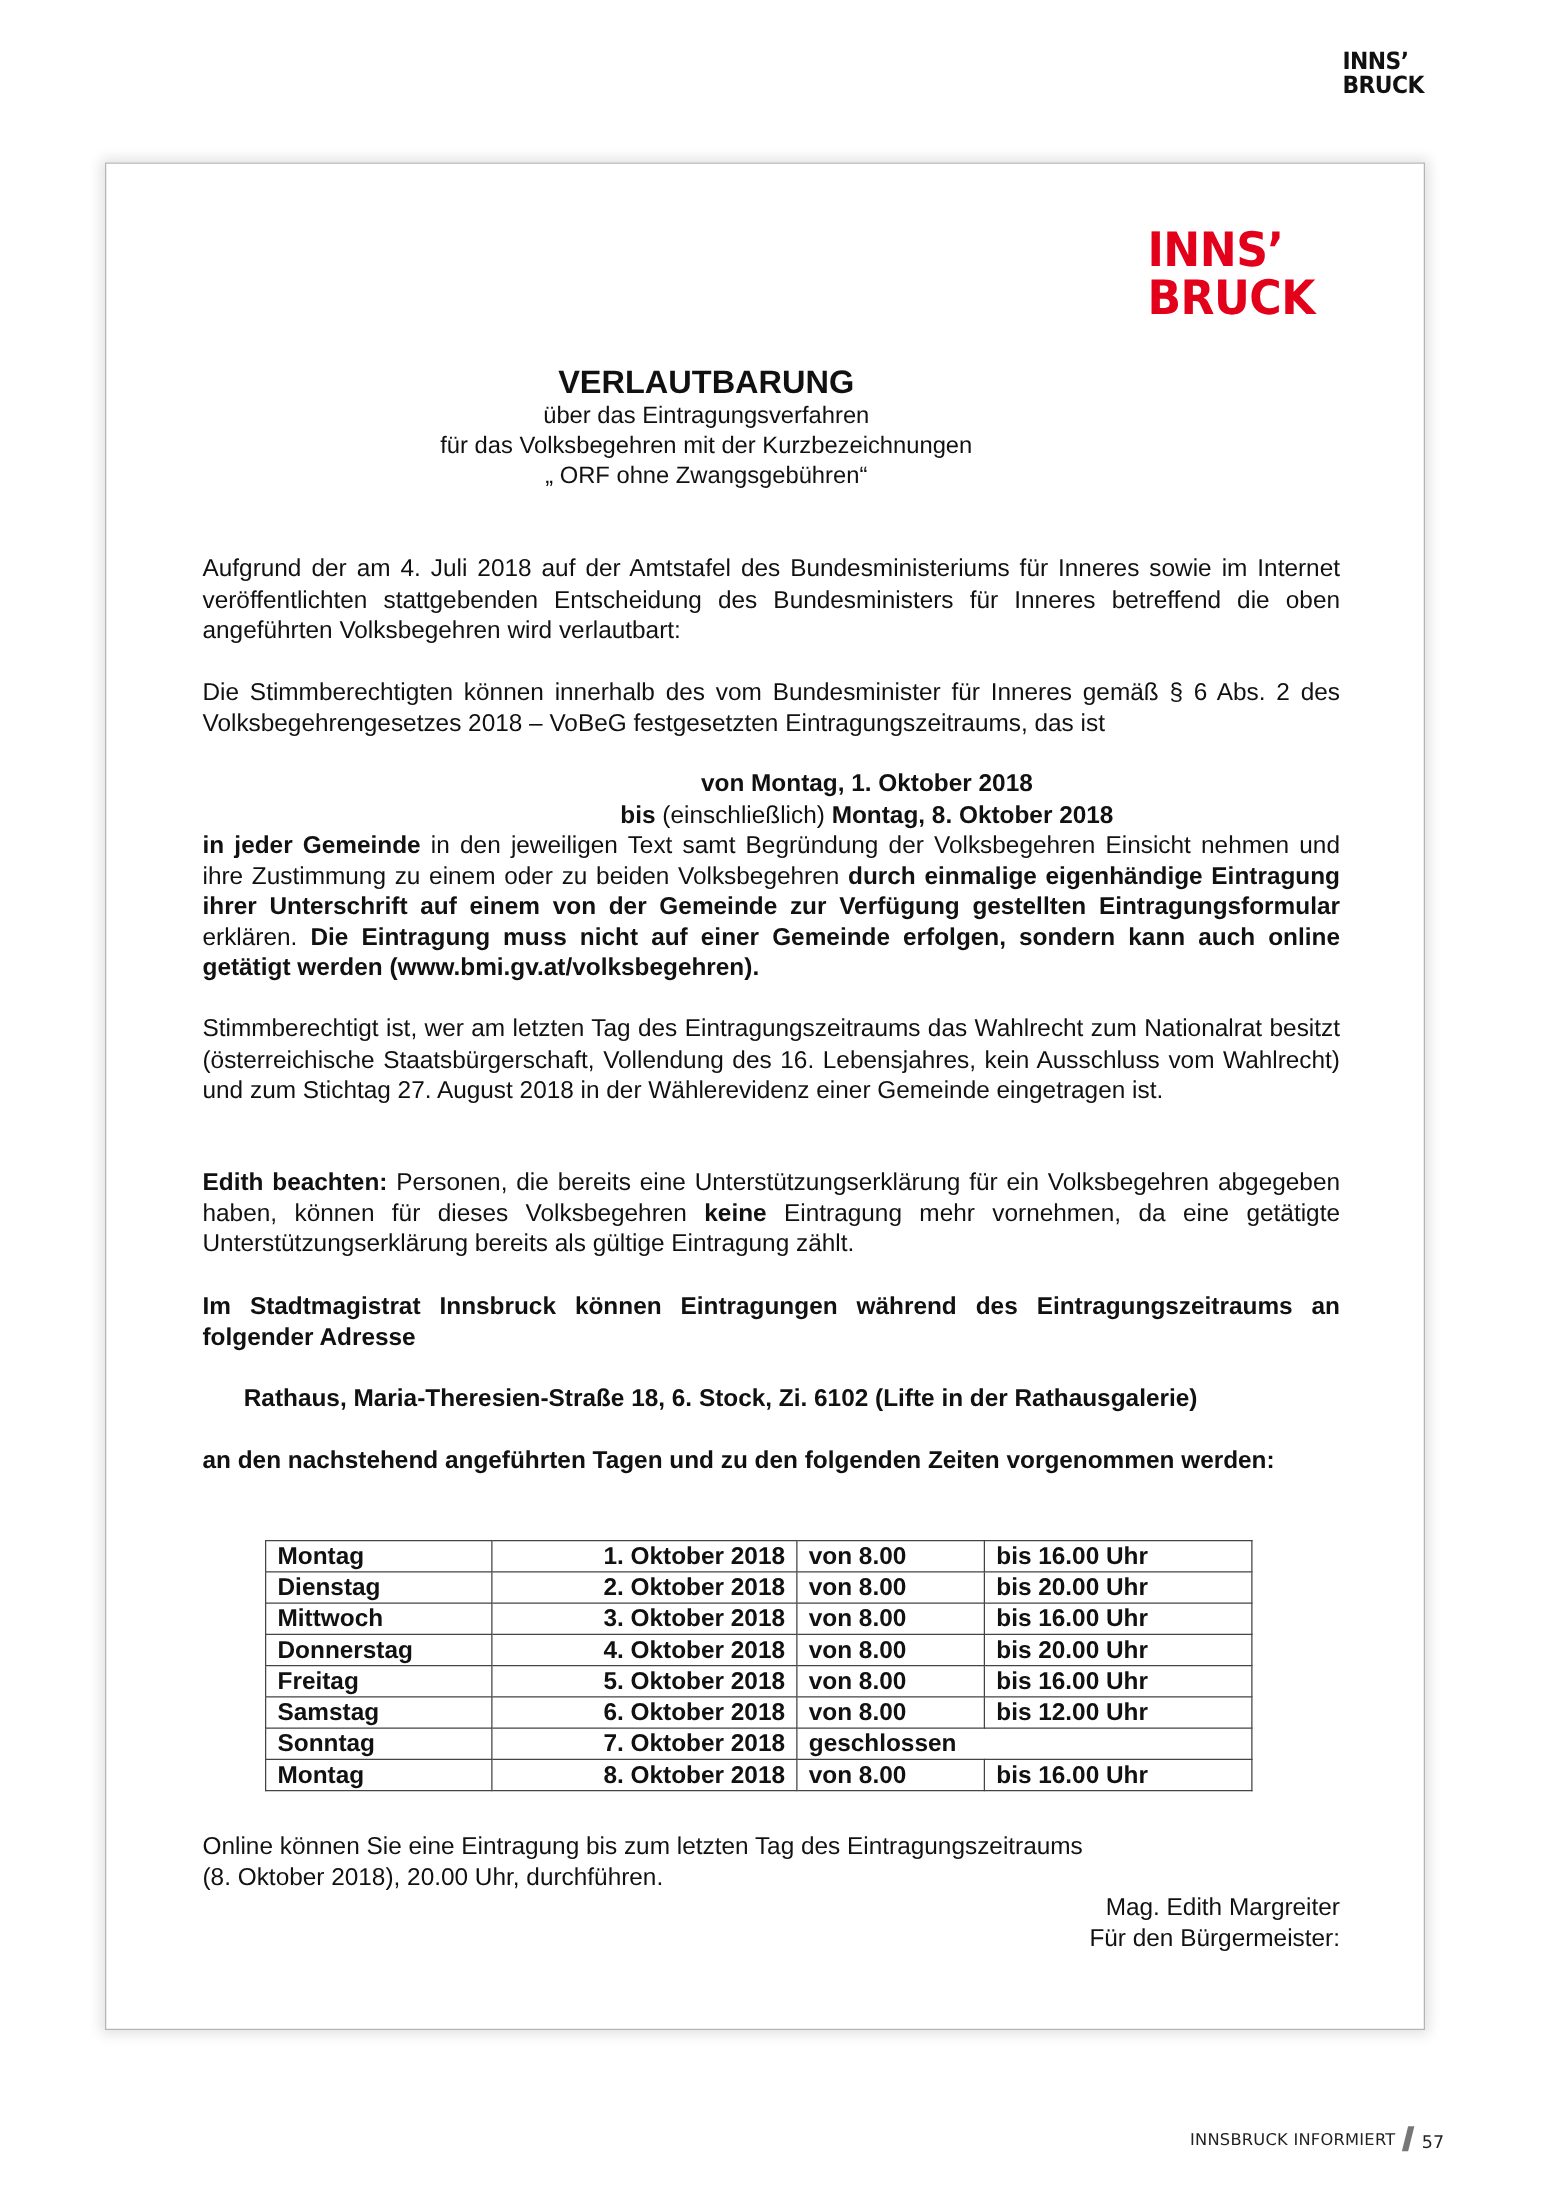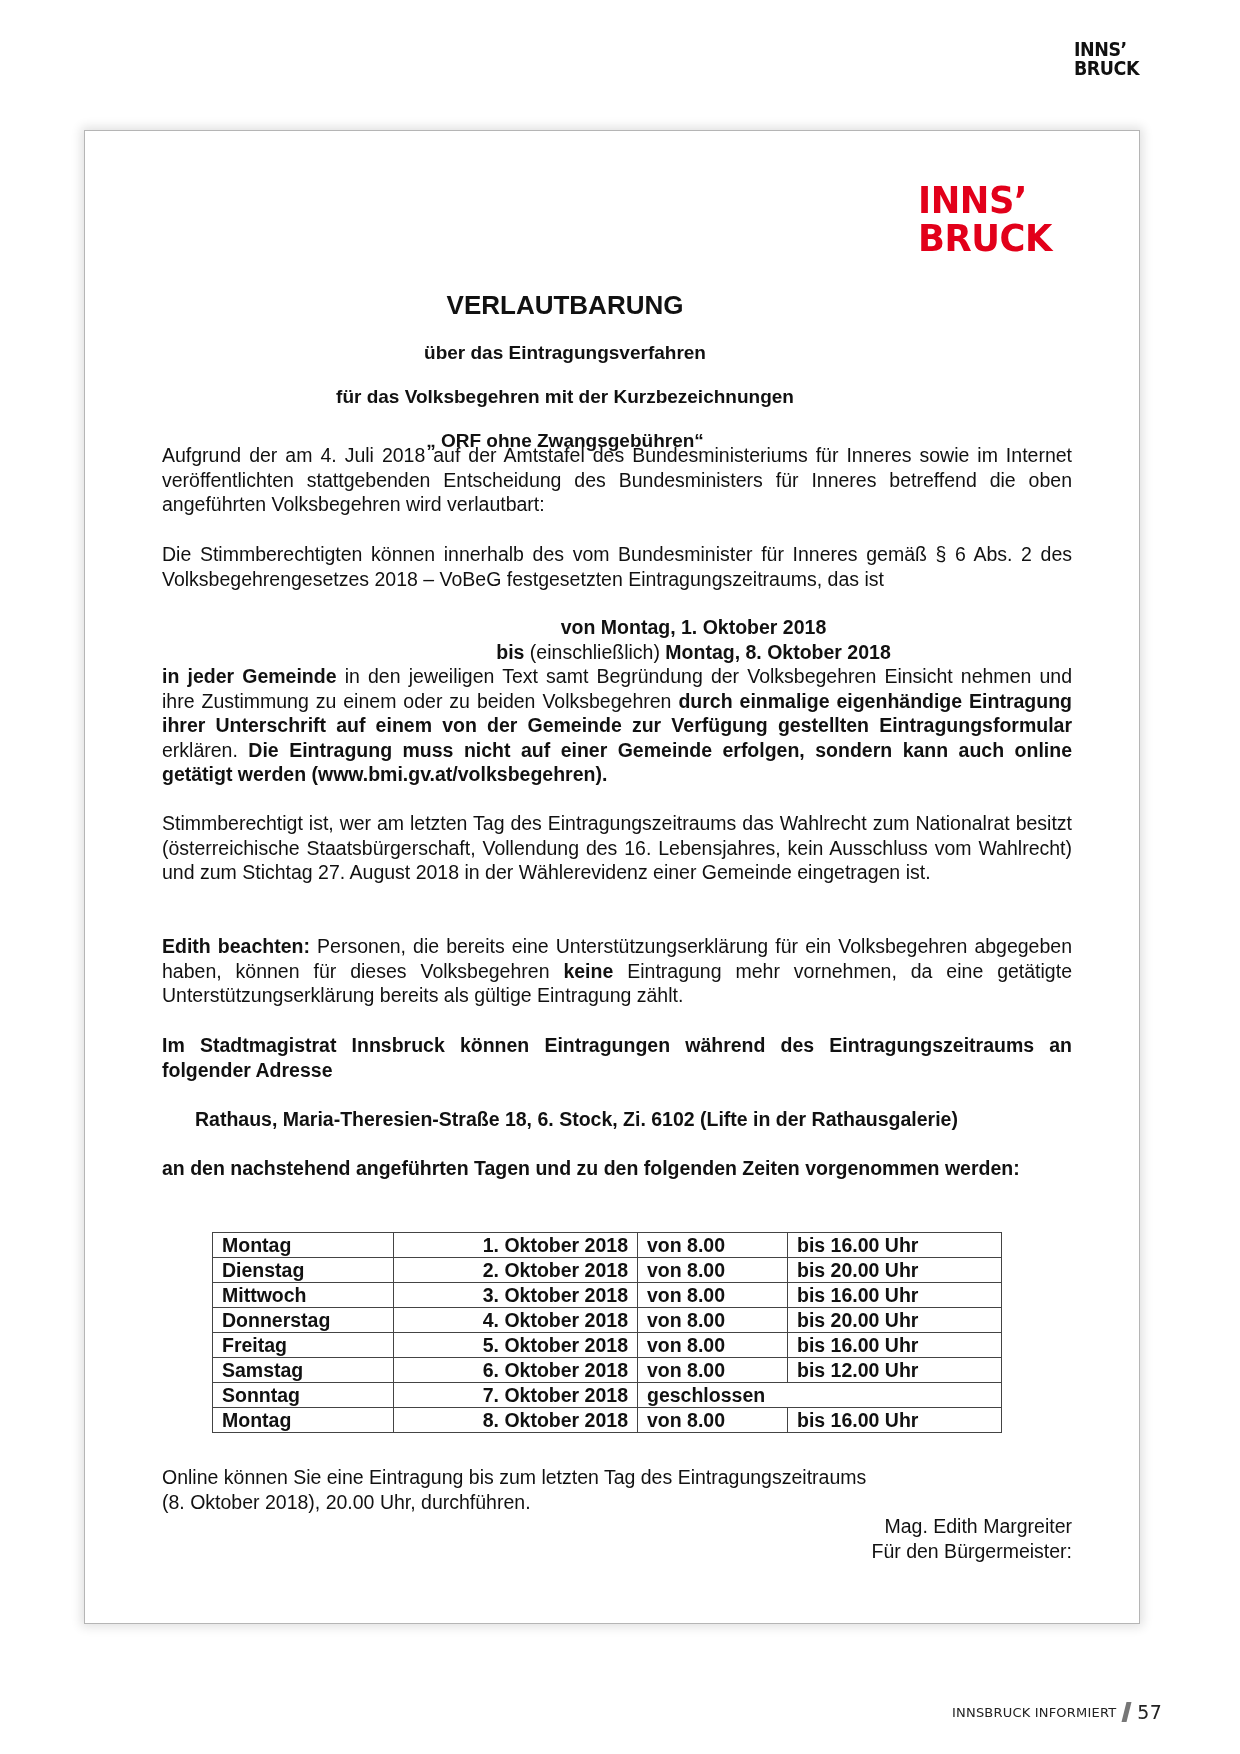--- a/index.html
+++ b/index.html
@@ -9,36 +9,36 @@
               font-weight:bold; font-size:19px; line-height:19px; letter-spacing:-0.5px; color:#111;
               transform:scaleX(0.92); transform-origin:left top; }
   .frame { position:absolute; left:84px; top:130px; width:1054px; height:1492px;
            border:1px solid #b5b5b5; background:#fff;
            box-shadow:0 0 10px 3px rgba(0,0,0,0.12); }
   .red-logo { position:absolute; left:833px; top:50px; font-family:"DejaVu Sans", sans-serif;
               font-weight:bold; font-size:38px; line-height:38px; color:#e2001a; letter-spacing:-0.5px;
               transform:scaleX(0.93); transform-origin:left top; }
   .heading { position:absolute; left:0; width:960px; text-align:center; top:158px; }
   .heading .t1 { font-size:26px; font-weight:bold; line-height:32px; }
-  .heading .t2 { font-size:19px; font-weight:bold; line-height:24px;margin-top:20px; }
+  .heading .t2 { font-size:19px; font-weight:normal; line-height:24px; }
   .text { position:absolute; left:77px; width:910px; font-size:19.5px; line-height:24.5px; text-align:justify; }
   .right { text-align:right; }
   b { font-weight:bold; }
   .dates { position:absolute; left:0; width:1217px; text-align:center; font-size:19.5px; line-height:24.5px; top:484px; }
   table.sched { position:absolute; left:127px; top:1101px; border-collapse:collapse; font-size:19.5px; font-weight:bold; }
   table.sched td { border:1.5px solid #444; padding:0 9px; height:24px; line-height:24px; white-space:nowrap; }
   td.c1 { width:162px; }
   td.c2 { width:225px; text-align:right; padding-right:36px; }
   td.c3 { width:131px; }
   td.c4 { width:195px; }
   .footer { position:absolute; left:952px; top:1701px; font-family:"DejaVu Sans", sans-serif; font-size:13px;
             color:#222; letter-spacing:0.2px; }
   .footer .slash { display:inline-block; width:5px; height:20px; background:#777; transform:skewX(-14deg);
                    vertical-align:-5px; margin:0 8px 0 8px; }
-  .footer .pg { font-size:19px; vertical-align:-2px; }
+  .footer .pg { font-size:14px; vertical-align:-2px; }
 </style>
 </head>
 <body>
 
 <div class="top-logo">
   <div>INNS’</div>
   <div>BRUCK</div>
 </div>
 
 <div class="frame">

